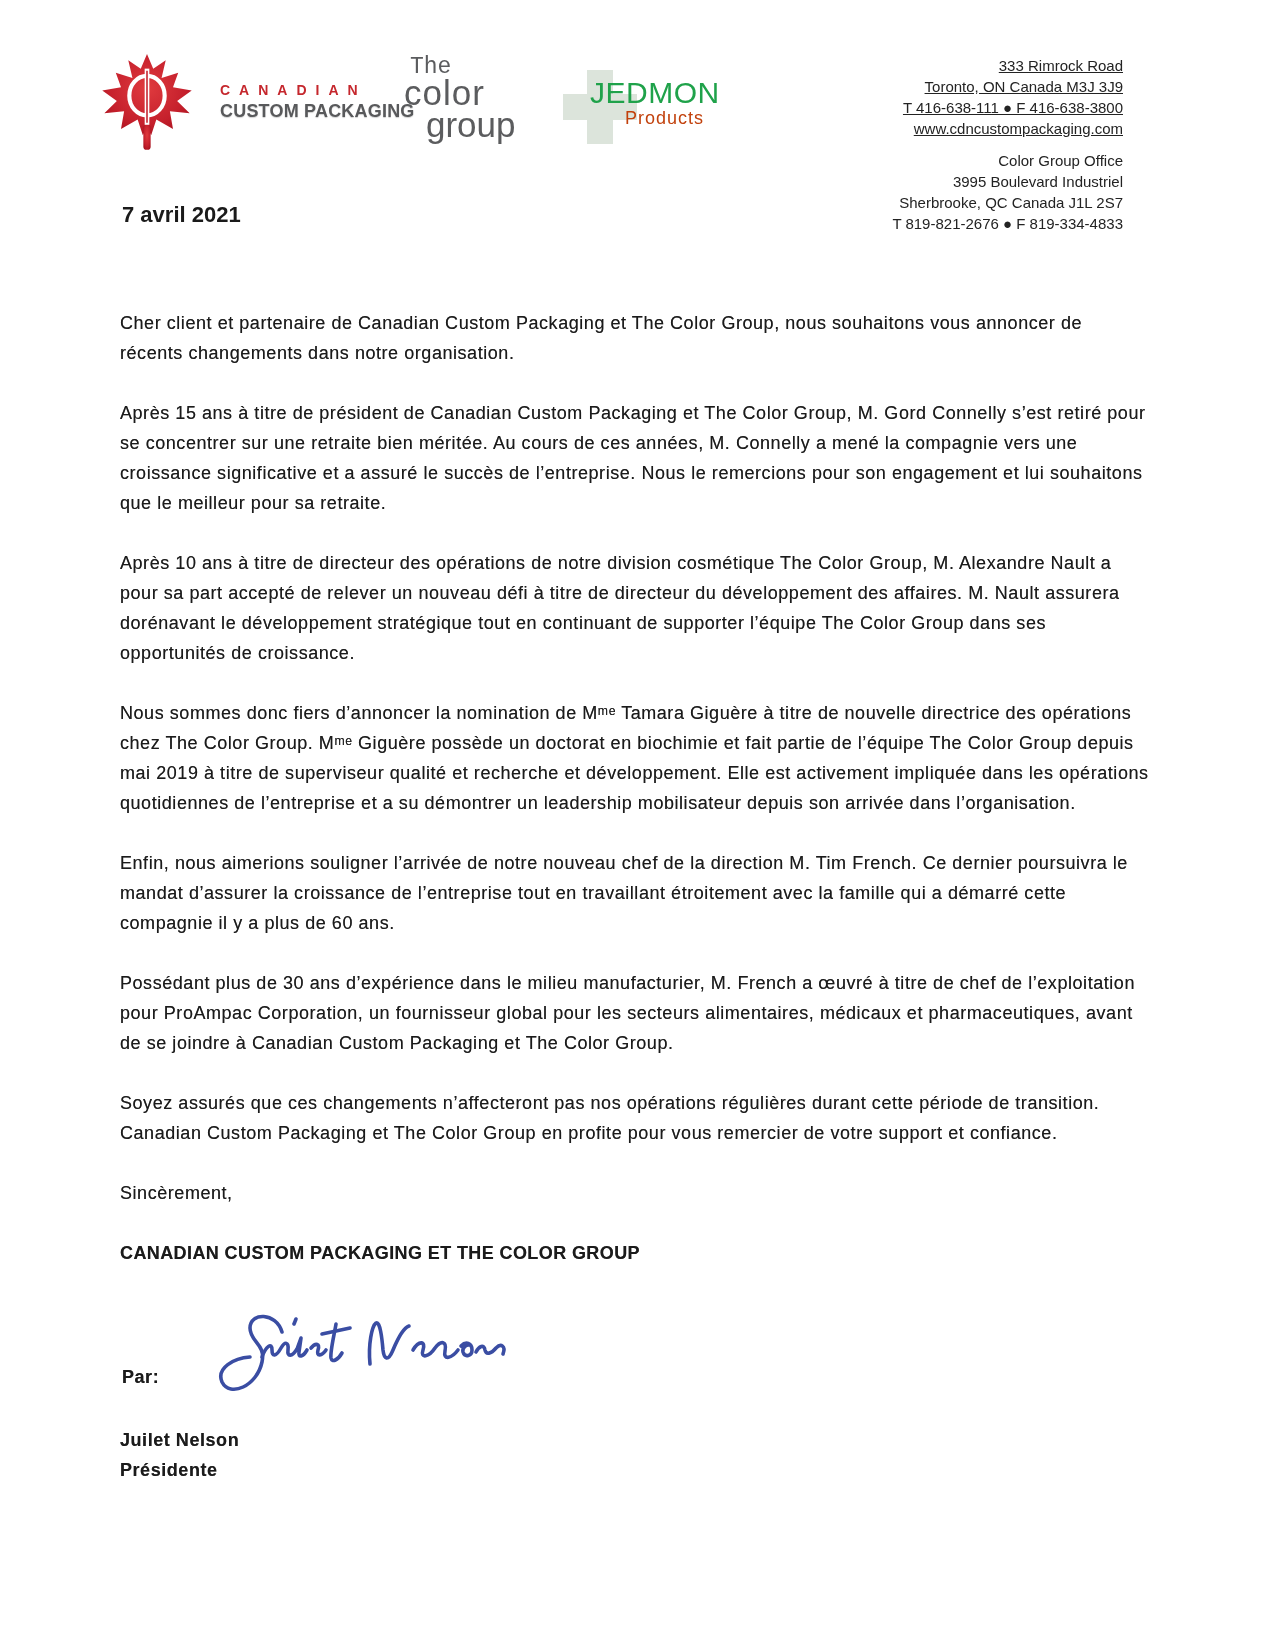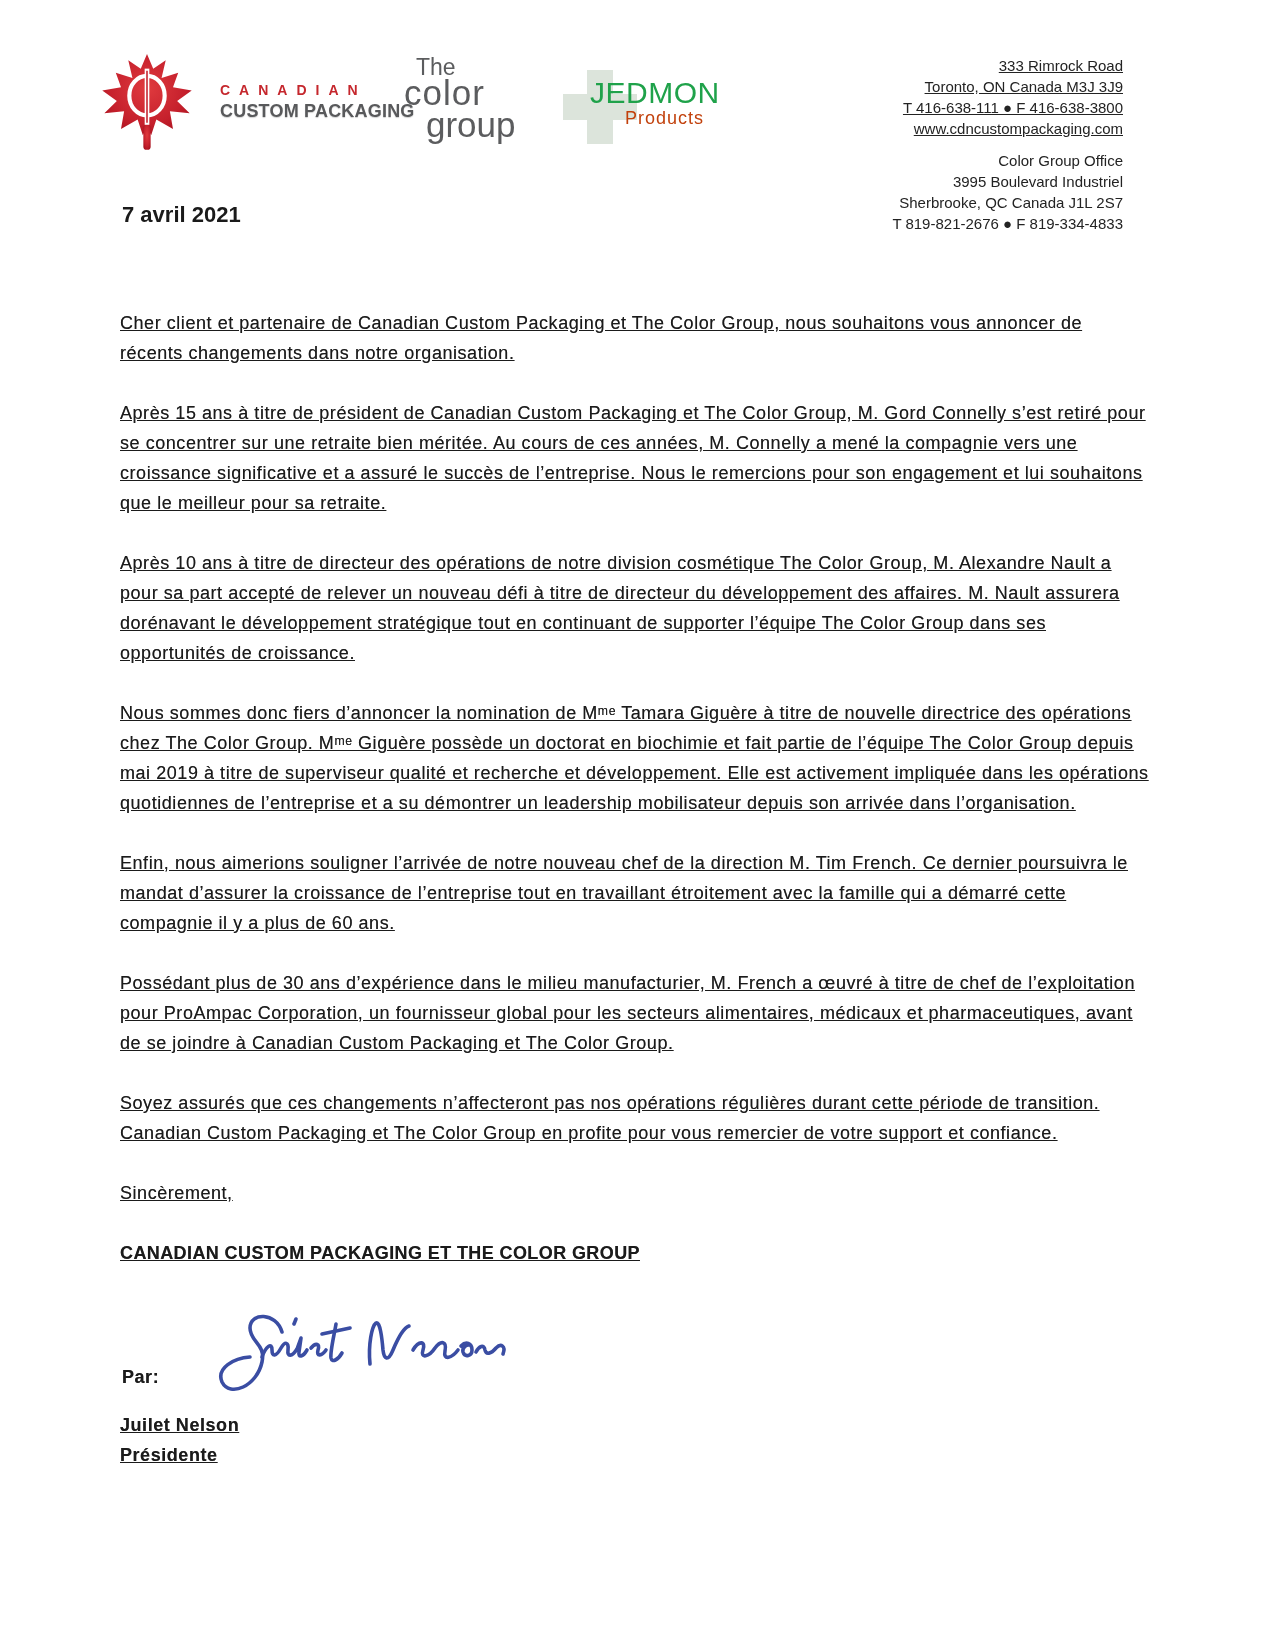--- a/index.html
+++ b/index.html
@@ -14,21 +14,21 @@
 
   
   .logo-ccp{position:absolute;left:88px;top:52px;display:flex;align-items:flex-start;}
   .leaf-wrap{width:118px;height:104px;position:relative;}
   .ccp-text{margin-left:14px;padding-top:30px;}
   .ccp-canadian{color:#c5272d;font-weight:700;font-size:14px;letter-spacing:9px;}
   .ccp-custom{color:#58595b;font-weight:700;font-size:18px;letter-spacing:0.2px;margin-top:3px;
               text-shadow:0 1px 1px rgba(120,120,120,.35);}
 
   .logo-cg{position:absolute;left:404px;top:56px;color:#5b5c5e;}
-  .cg-the{font-size:23px;line-height:22px;margin-left:12px;}
+  .cg-the{font-size:23px;line-height:22px;margin-left:6px;font-family:Liberation Mono, monospace;}
   .cg-color{font-size:35px;line-height:30px;letter-spacing:1px;font-weight:400;}
   .cg-group{font-size:35px;line-height:33px;margin-left:22px;font-weight:400;}
 
   .logo-jedmon{position:absolute;left:563px;top:66px;width:160px;height:84px;}
   .jedmon-cross{position:absolute;left:0;top:4px;width:74px;height:74px;}
   .jedmon-cross .v{position:absolute;left:24px;top:0;width:26px;height:74px;background:#dce4db;}
   .jedmon-cross .h{position:absolute;left:0;top:24px;width:74px;height:26px;background:#dce4db;}
   .jedmon-name{position:absolute;left:27px;top:10px;font-size:30px;font-weight:400;color:#1fa24a;letter-spacing:0.5px;}
   .jedmon-sub{position:absolute;left:62px;top:42px;font-size:18px;color:#c2410c;letter-spacing:1px;}
 
@@ -37,31 +37,30 @@
   .addr-sherbrooke{top:150px;}
 
   
   .date{position:absolute;left:122px;top:202px;font-size:22px;font-weight:700;color:#1a1a1a;}
 
   .body{
     position:absolute;left:120px;top:308px;width:1030px;
     font-size:18px;line-height:30px;letter-spacing:0.55px;
     color:#1b1b1b;
     text-shadow:0 0 0.5px rgba(0,0,0,.55);
-    text-decoration:underline;
   }
   .body p{margin:0 0 30px 0;}
   .closing{margin:0 0 22px 0;}
   .company-line{margin:0;font-weight:700;letter-spacing:0.4px;}
 
   .sig-row{position:relative;height:95px;margin-top:12px;}
   .par{position:absolute;left:2px;top:64px;font-weight:700;}
   .signature-svg{position:absolute;left:78px;top:2px;overflow:visible;}
 
-  .signer-name{margin-top:17px;font-weight:700;line-height:30px;}
+  .signer-name{margin-top:32px;font-weight:700;line-height:30px;}
   .signer-title{font-weight:700;line-height:30px;}
 </style>
 </head>
 <body>
 
 <div class="page">
 
   <div class="logo-ccp">
     <div class="leaf-wrap">
       <svg width="118" height="104" viewBox="0 0 100 100">

